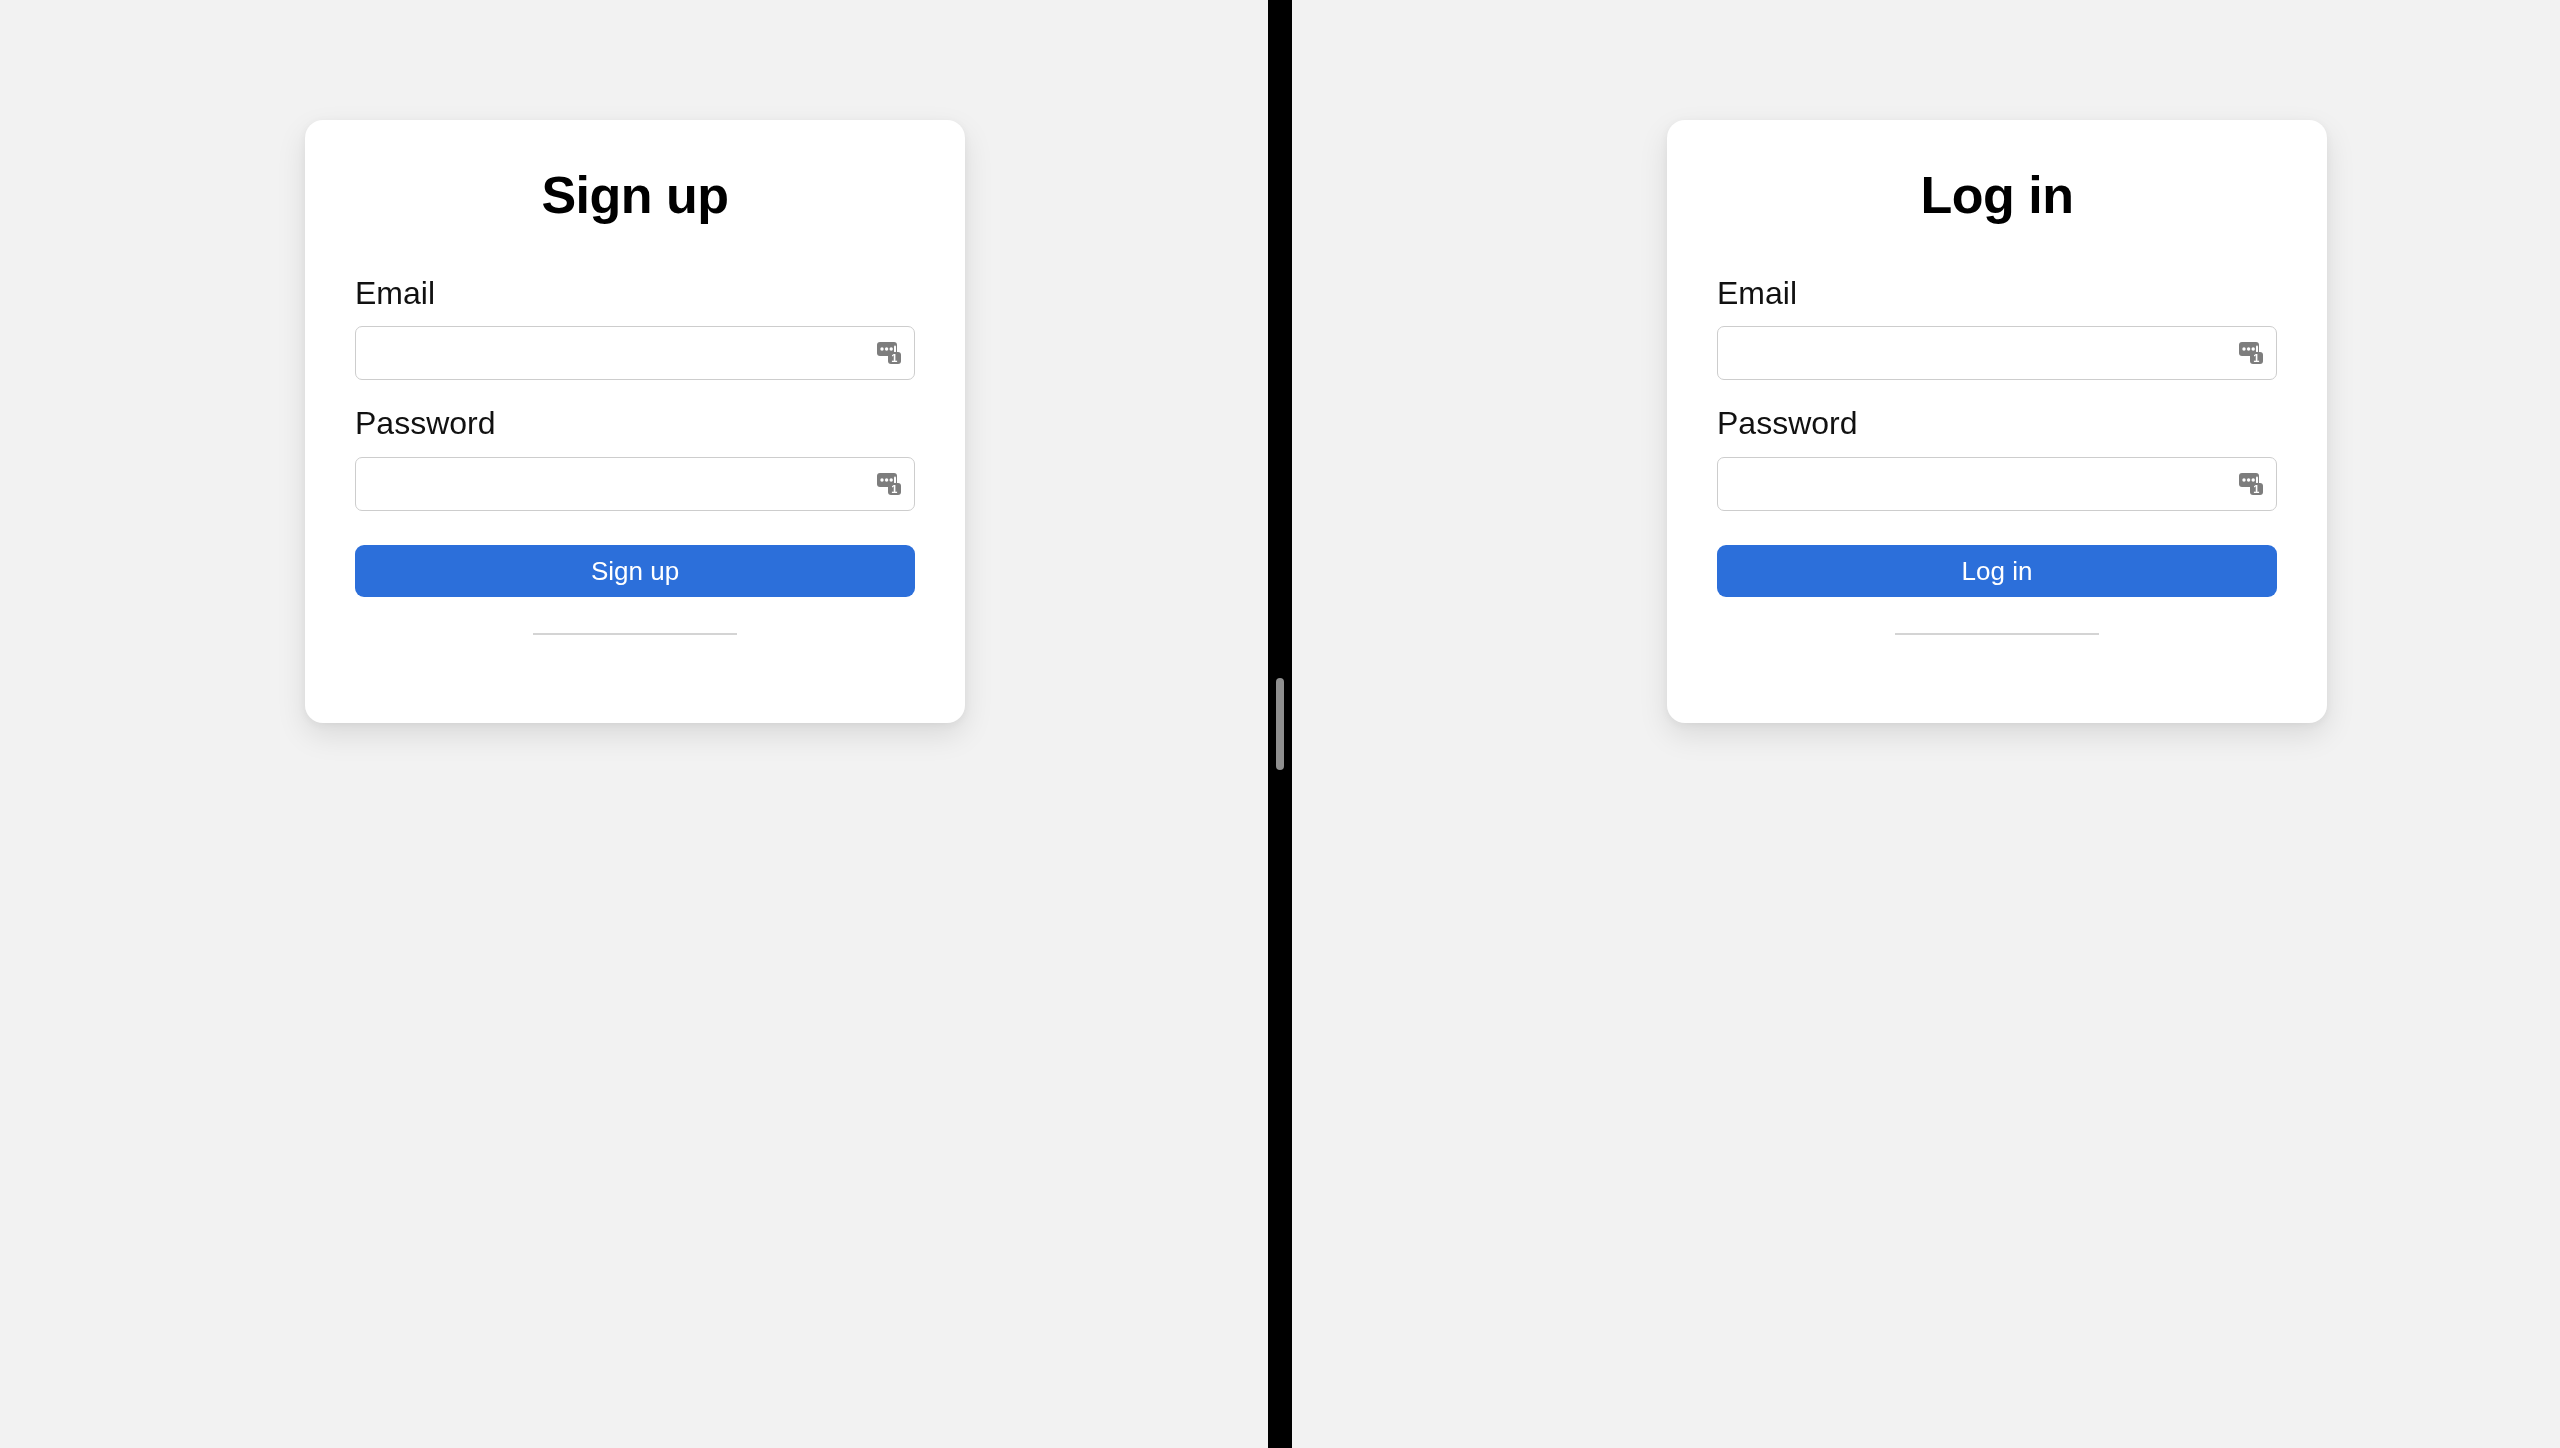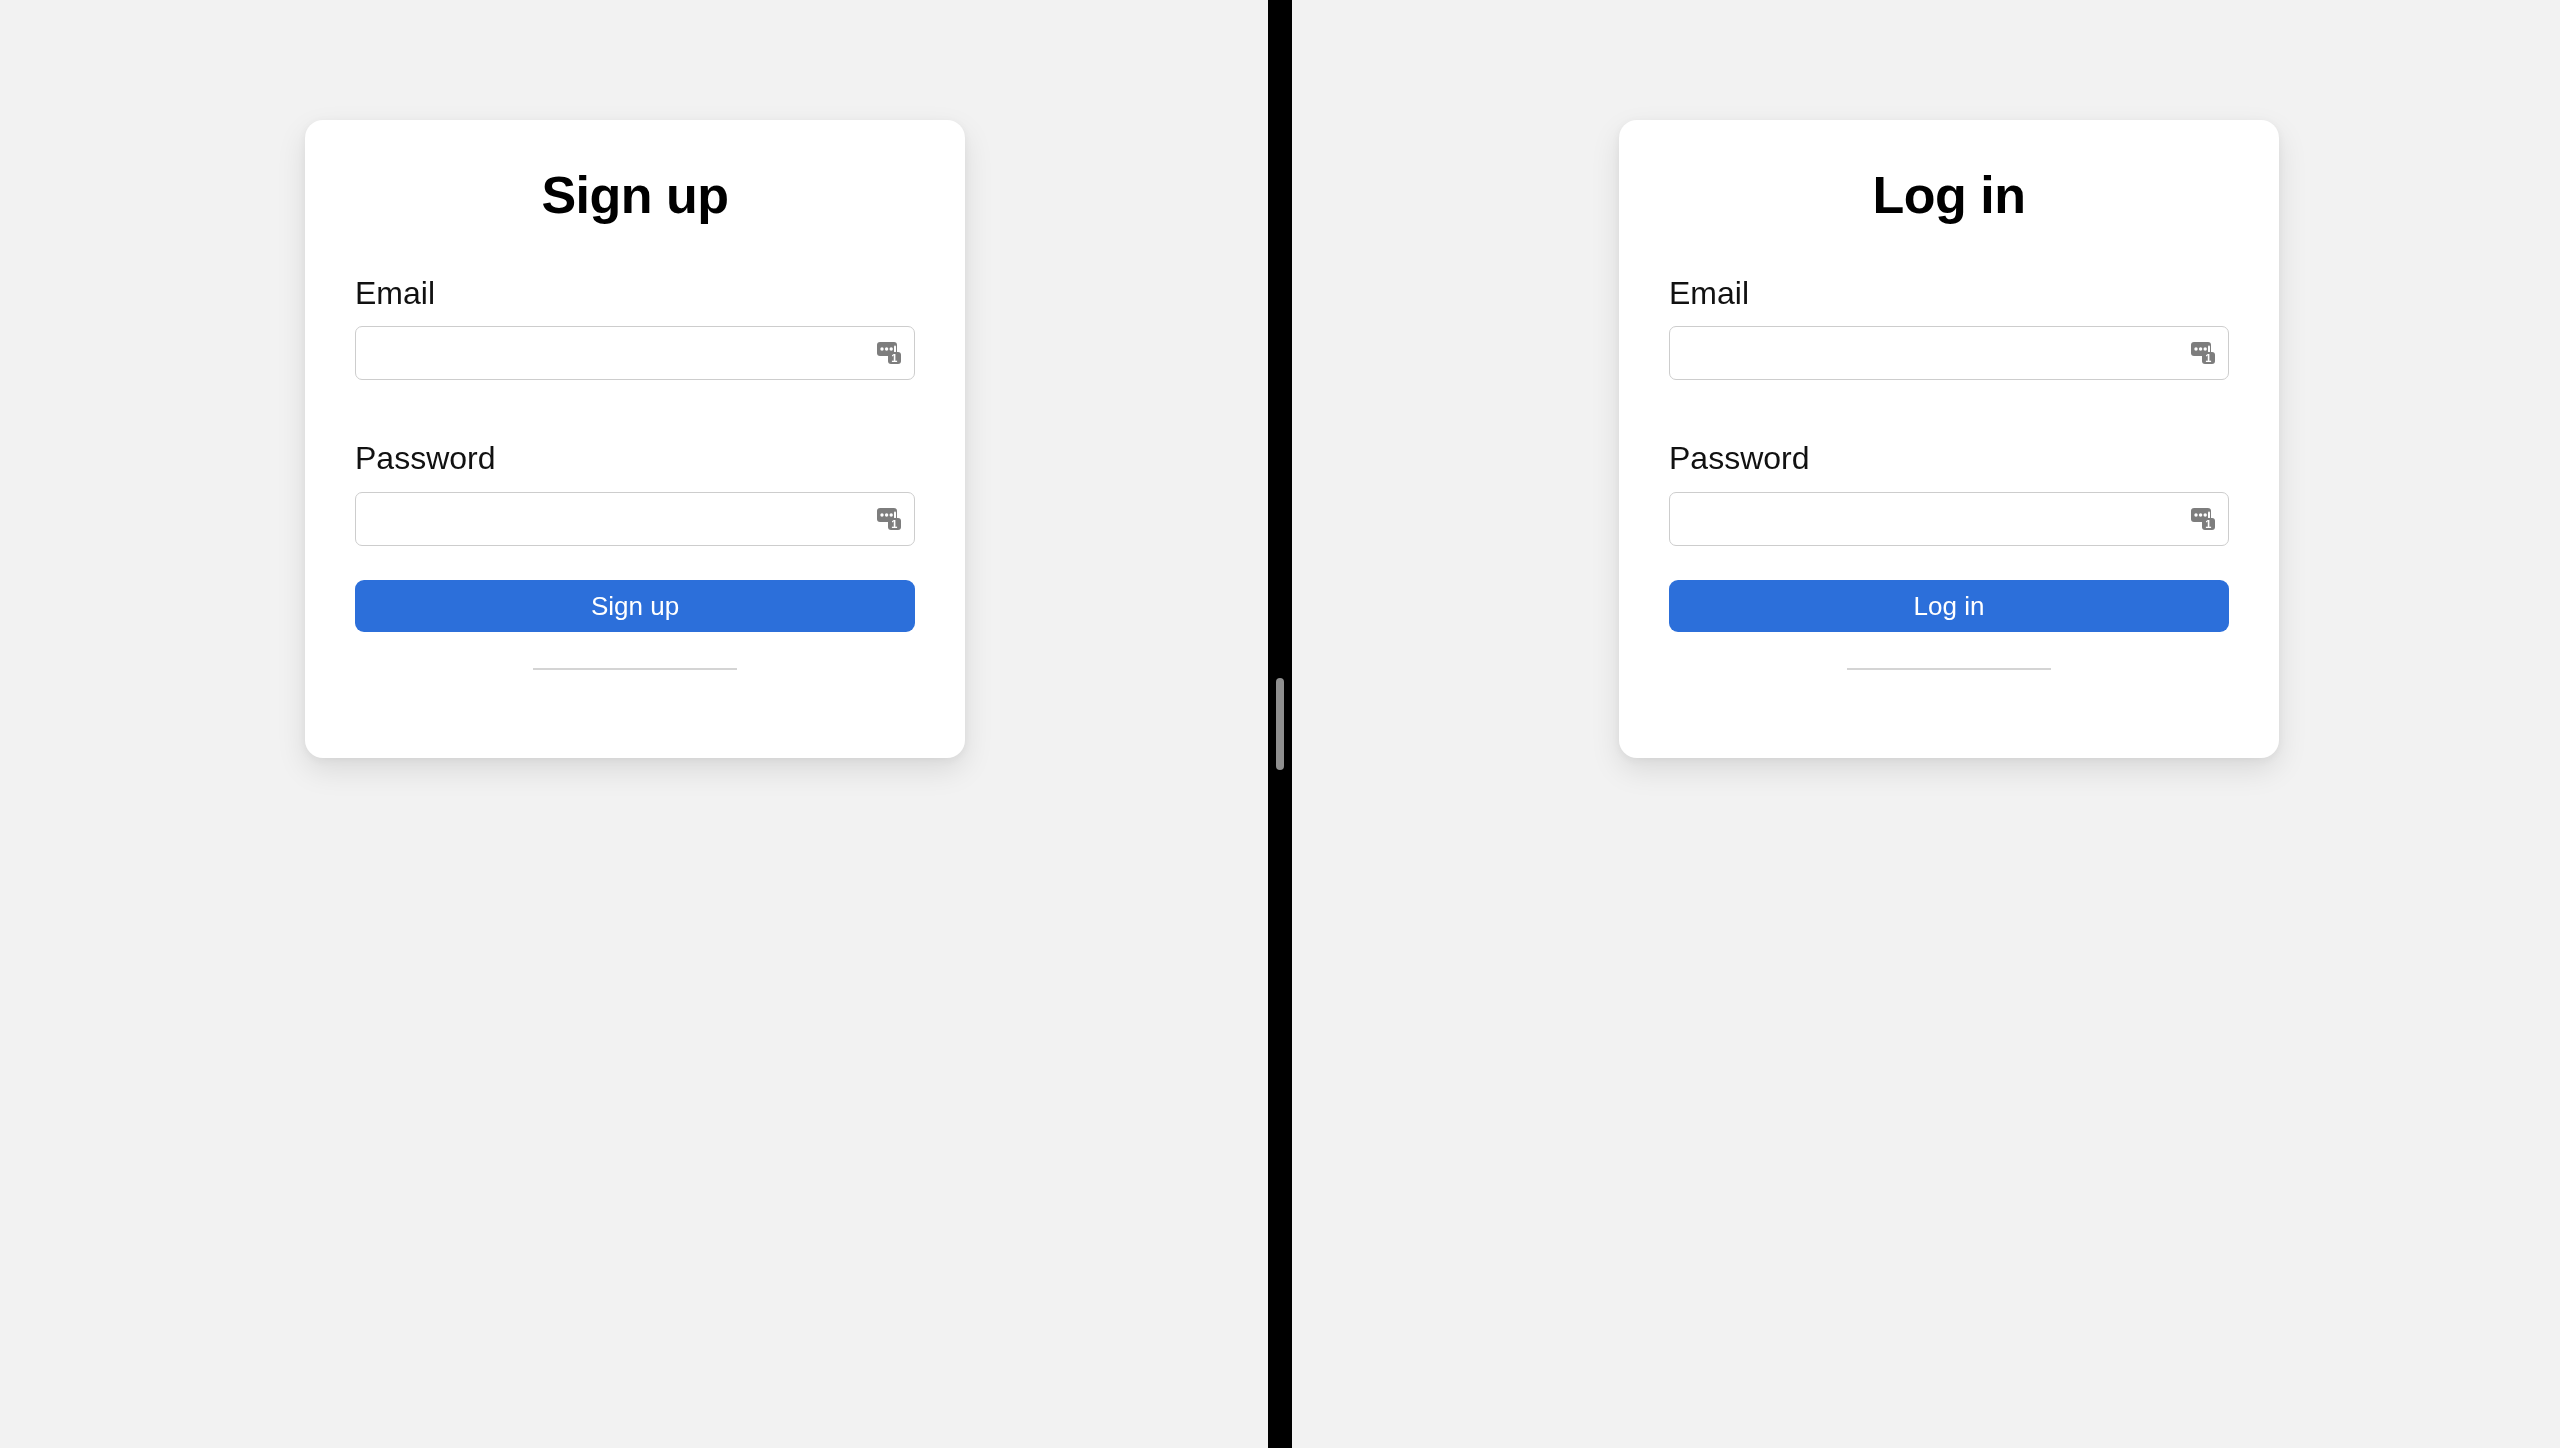--- a/index.html
+++ b/index.html
@@ -14,20 +14,21 @@
     font-family: "Liberation Sans", sans-serif;
     background: #f2f2f2;
   }
 
   .viewport {
     position: relative;
     width: 2560px;
     height: 1448px;
     display: flex;
     align-items: stretch;
+    gap: 48px;
   }
 
   
   .pane {
     position: relative;
     height: 1448px;
     background: #f2f2f2;
     overflow: hidden;
   }
   .pane-left  { width: 1268px; }
@@ -70,21 +71,21 @@
     font-weight: bold;
     color: #000000;
     text-align: center;
     letter-spacing: -0.5px;
     margin: 0;
     padding: 43px 0 0 0;
     line-height: 1.25;
   }
 
   .field-group {
-    margin-top: 59px;
+    margin-top: 24px;
   }
   .field-group.first {
     margin-top: 46px;
   }
 
   .field-label {
     display: block;
     font-size: 32px;
     color: #111111;
     line-height: 1.2;

